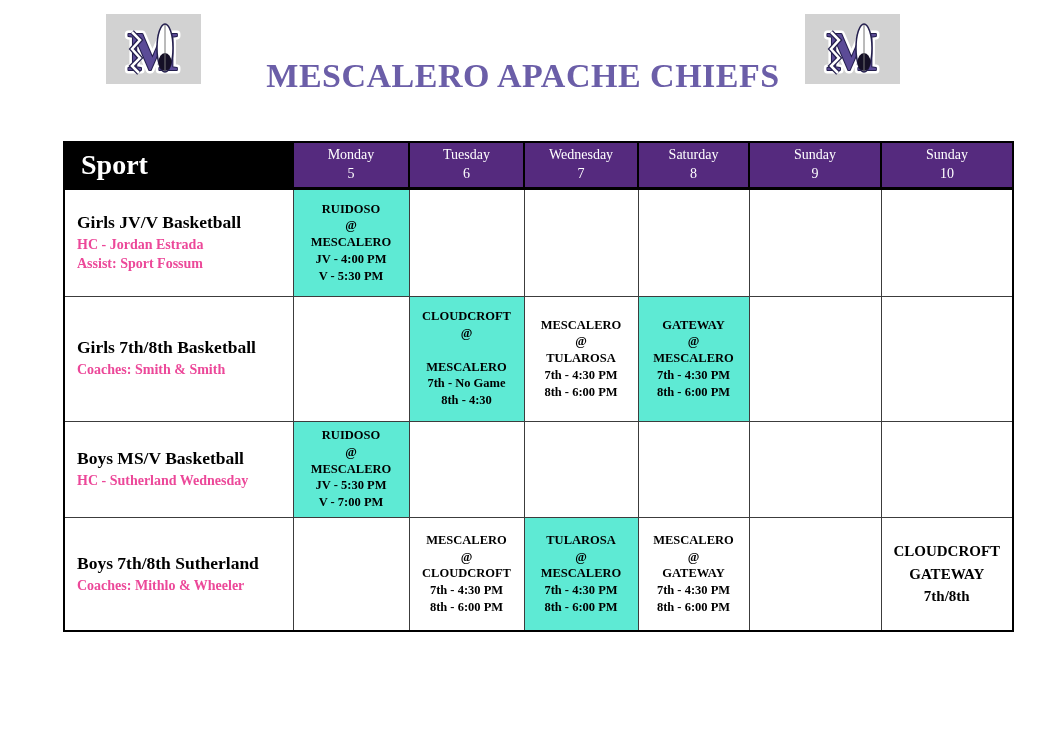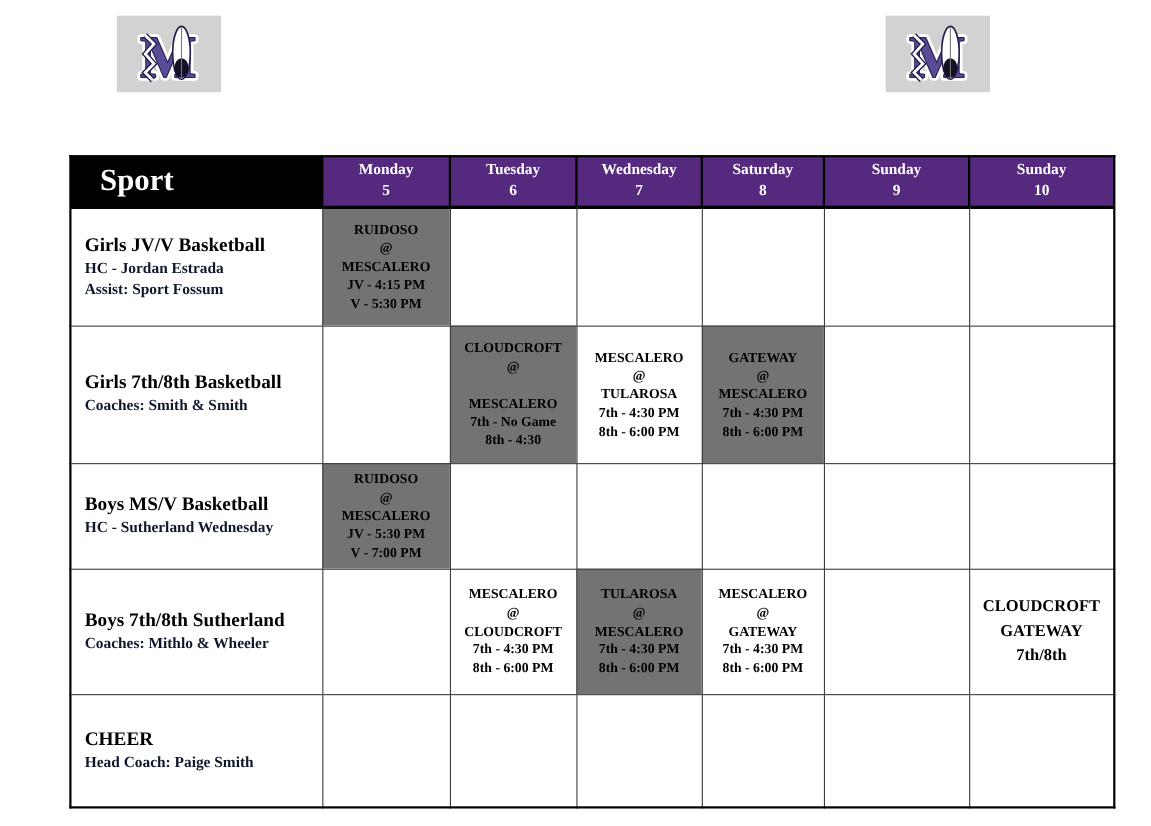--- a/index.html
+++ b/index.html
@@ -30,40 +30,40 @@
   
   table.schedule {
     position: absolute; left: 63px; top: 141px;
     width: 949px; border-collapse: collapse; table-layout: fixed;
     border: 2px solid #000;
   }
   .schedule th, .schedule td { padding: 0; }
   .schedule thead tr { height: 46px; }
   th.sport-head {
     background: #000; color: #fff; text-align: left;
-    font-size: 28px; font-weight: bold; padding-left: 26px;
+    font-size: 28px; font-weight: bold; padding-left: 16px;
     border: 2px solid #000; border-bottom: 3px solid #000;
   }
   th.day-head {
     background: #552a7e; color: #fff; text-align: center;
-    font-size: 14px; font-weight: bold; line-height: 1.35;
+    font-size: 14px; font-weight: normal; line-height: 1.35;
     border: 2px solid #000; border-bottom: 3px solid #000;
   }
   th.day-head .day-name, th.day-head .day-num { display: block; }
 
   .schedule td {
     border: 1px solid #3c3c3c;
     vertical-align: middle; text-align: center;
     background: #fff;
   }
-  td.highlight { background: #737373; }
+  td.highlight { background: #5eead4; }
 
   td.sport-cell { text-align: left; padding-left: 12px; }
   .sport-title { font-size: 17.5px; font-weight: bold; color: #000; margin-bottom: 3px; }
-  .coach-line  { font-size: 14px;  font-weight: bold; color: #0f172a; line-height: 1.3; }
+  .coach-line  { font-size: 14px;  font-weight: bold; color: #ec4899; line-height: 1.3; }
 
   .cell-line { font-size: 12.5px; font-weight: bold; color: #000; line-height: 1.34; }
   .cell-line:empty::before { content: "\00a0"; }
   td.tourney .cell-line { font-size: 15px; line-height: 1.5; }
 
   tr.row-1 { height: 108px; }
   tr.row-2 { height: 125px; }
   tr.row-3 { height: 96px; }
   tr.row-4 { height: 114px; }
   tr.row-5 { height: 103px; }
@@ -93,20 +93,21 @@
       <text x="47" y="56" font-size="54" font-weight="bold" text-anchor="middle" font-family="'Liberation Serif', serif" fill="#5b4b97" stroke="#241f4e" stroke-width="2" paint-order="stroke" stroke-linejoin="round">M</text>
       <polyline points="26,18 34,26 26,35 34,44 26,52 33,59" fill="none" stroke="#241f4e" stroke-width="5"></polyline>
       <polyline points="26,18 34,26 26,35 34,44 26,52 33,59" fill="none" stroke="#ffffff" stroke-width="2.5"></polyline>
       <ellipse cx="59" cy="34" rx="8" ry="24" fill="#ffffff" stroke="#241f4e" stroke-width="1.5"></ellipse>
       <ellipse cx="59" cy="48" rx="6.5" ry="9" fill="#151026"></ellipse>
       <line x1="59" y1="11" x2="59" y2="57" stroke="#777" stroke-width="1"></line>
     </svg>
   </div>
 
   <div class="titles">
+    <h2 class="team-title">MESCALERO APACHE CHIEFS</h2>
   </div>
 
   <table class="schedule">
     <colgroup>
       <col style="width:229px">
         <col style="width:116px">
         <col style="width:115px">
       <col style="width:114px">
         <col style="width:111px">
         <col style="width:132px">
@@ -146,21 +147,21 @@
       <tr class="row-1">
         <td class="sport-cell">
           <div class="sport-title">Girls JV/V Basketball</div>
           <div class="coach-line">HC - Jordan Estrada</div>
           <div class="coach-line">Assist: Sport Fossum</div>
         </td>
         <td class="highlight">
           <div class="cell-line">RUIDOSO</div>
           <div class="cell-line">@</div>
           <div class="cell-line">MESCALERO</div>
-          <div class="cell-line">JV - 4:15 PM</div>
+          <div class="cell-line">JV - 4:00 PM</div>
           <div class="cell-line">V - 5:30 PM</div>
         </td>
         <td></td>
         <td></td>
         <td></td>
         <td></td>
         <td></td>
       </tr>
 
       <tr class="row-2">
@@ -242,28 +243,16 @@
           <div class="cell-line">8th - 6:00 PM</div>
         </td>
         <td></td>
         <td class="tourney">
           <div class="cell-line">CLOUDCROFT</div>
           <div class="cell-line">GATEWAY</div>
           <div class="cell-line">7th/8th</div>
         </td>
       </tr>
 
-      <tr class="row-5">
-        <td class="sport-cell">
-          <div class="sport-title">CHEER</div>
-          <div class="coach-line">Head Coach: Paige Smith</div>
-        </td>
-        <td></td>
-        <td></td>
-        <td></td>
-        <td></td>
-        <td></td>
-        <td></td>
-      </tr>
 
     </tbody>
   </table>
 </div>
 
 </body></html>

